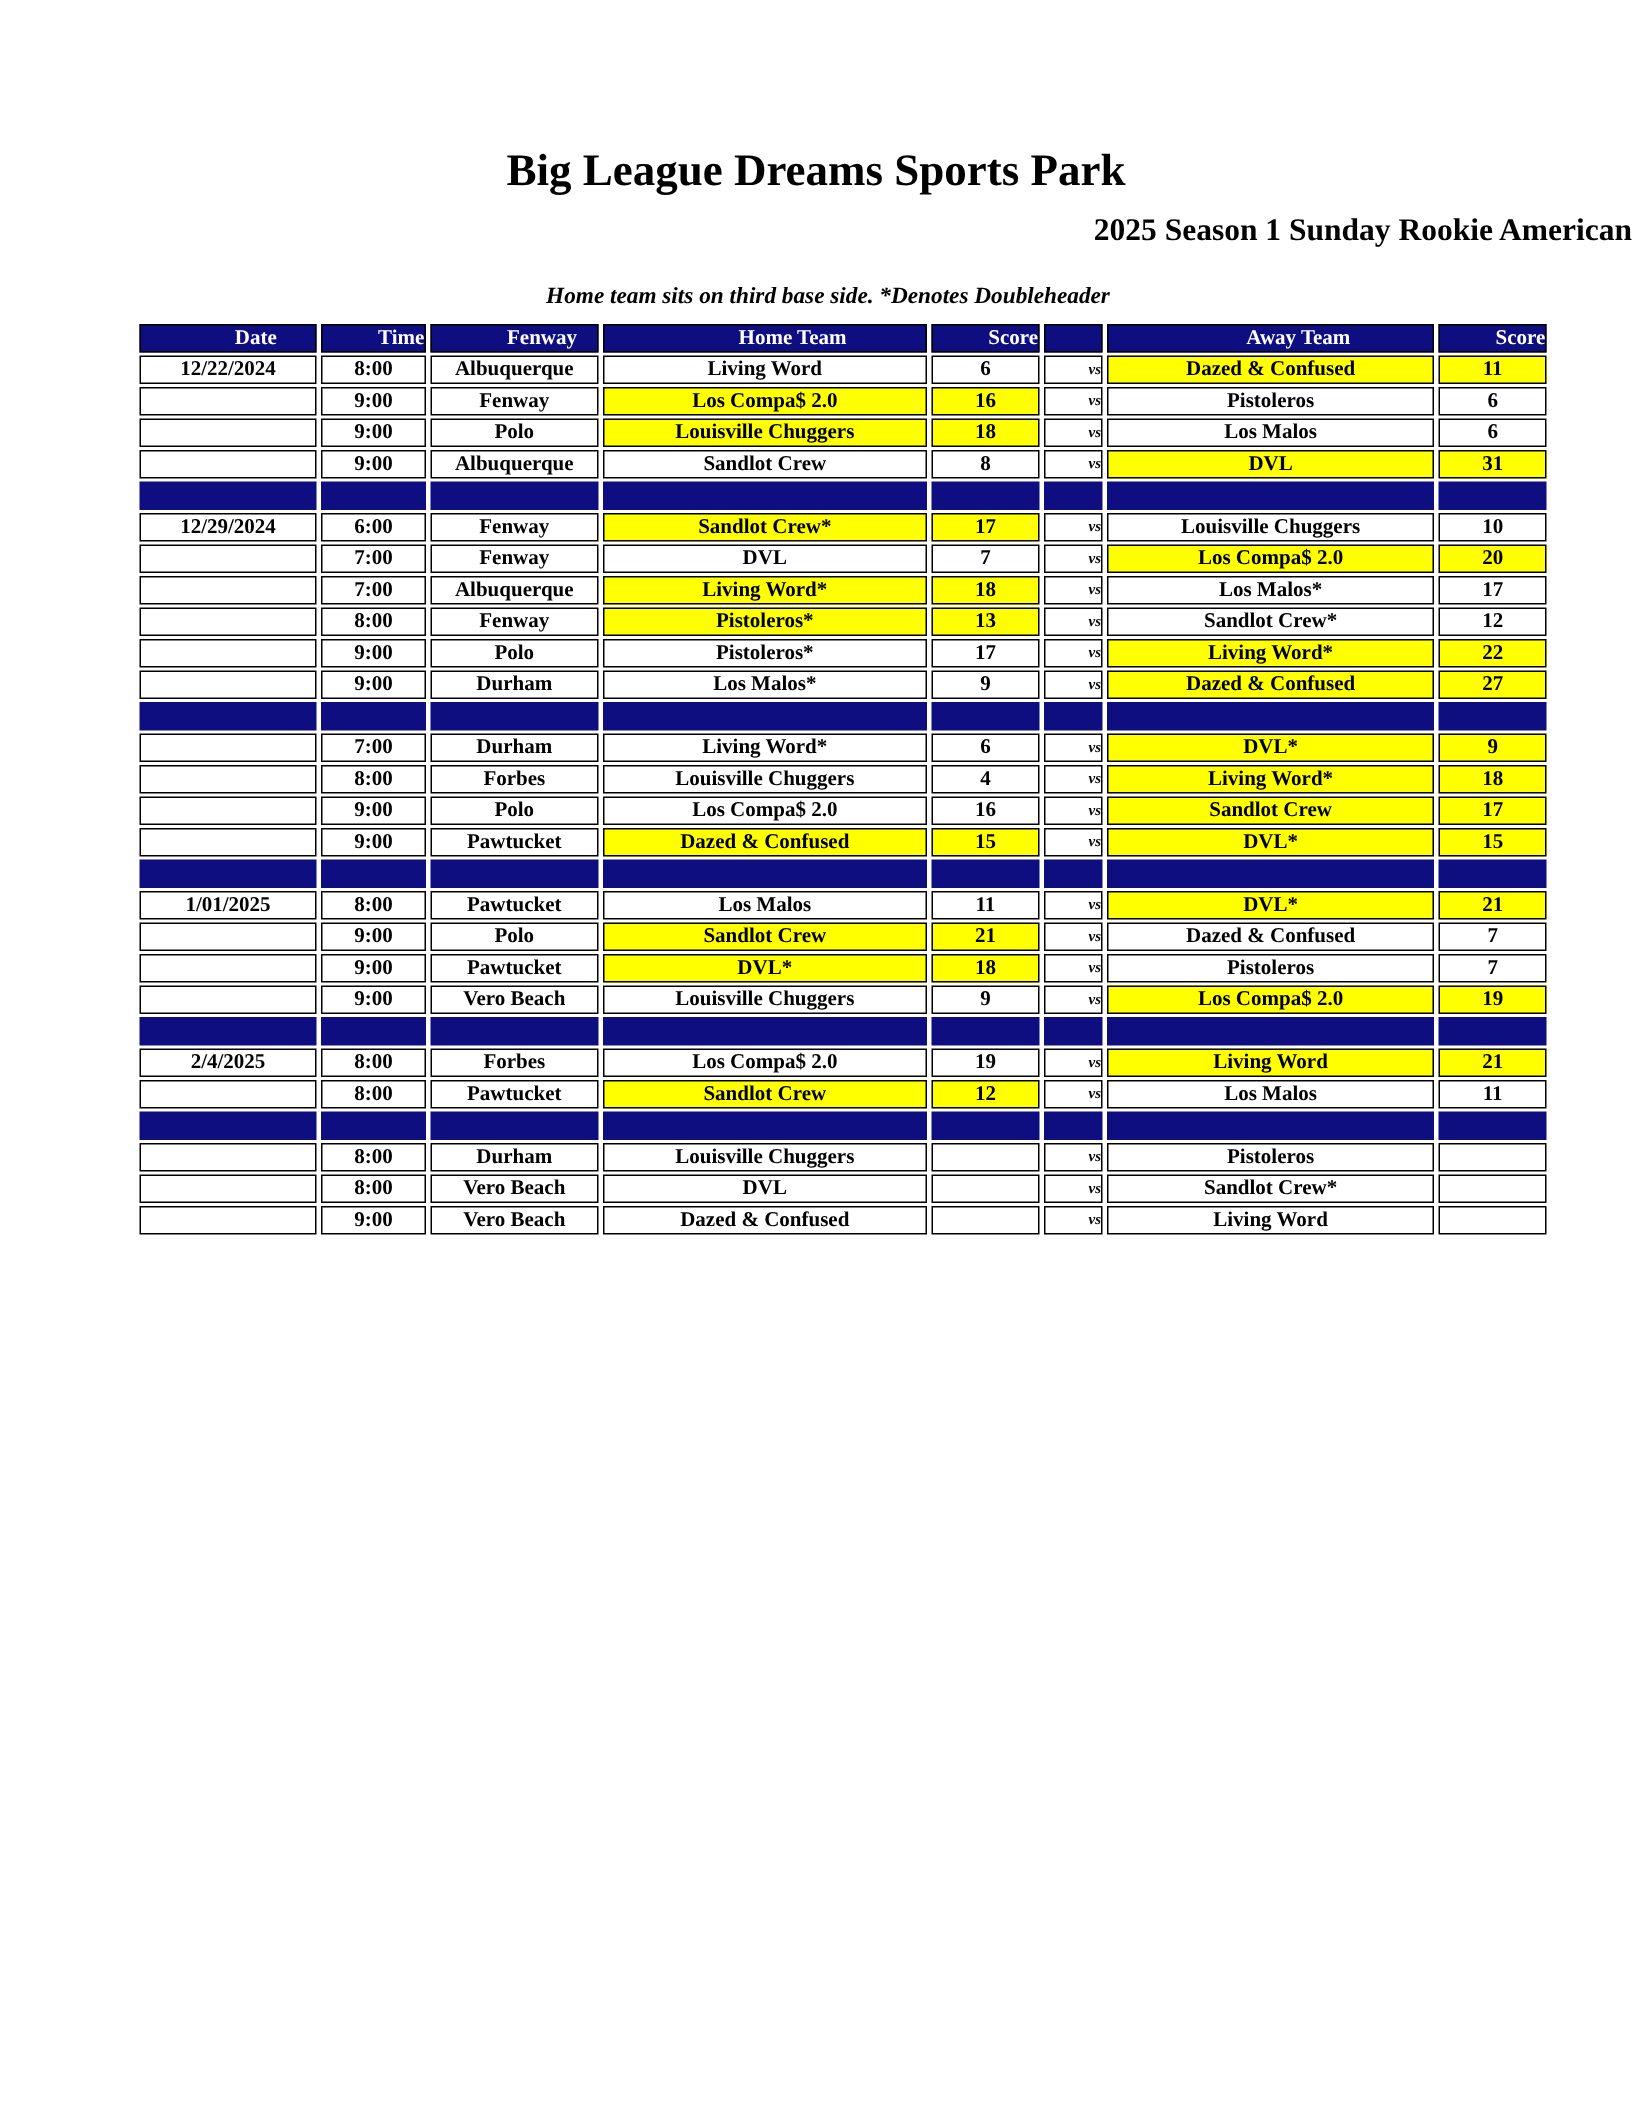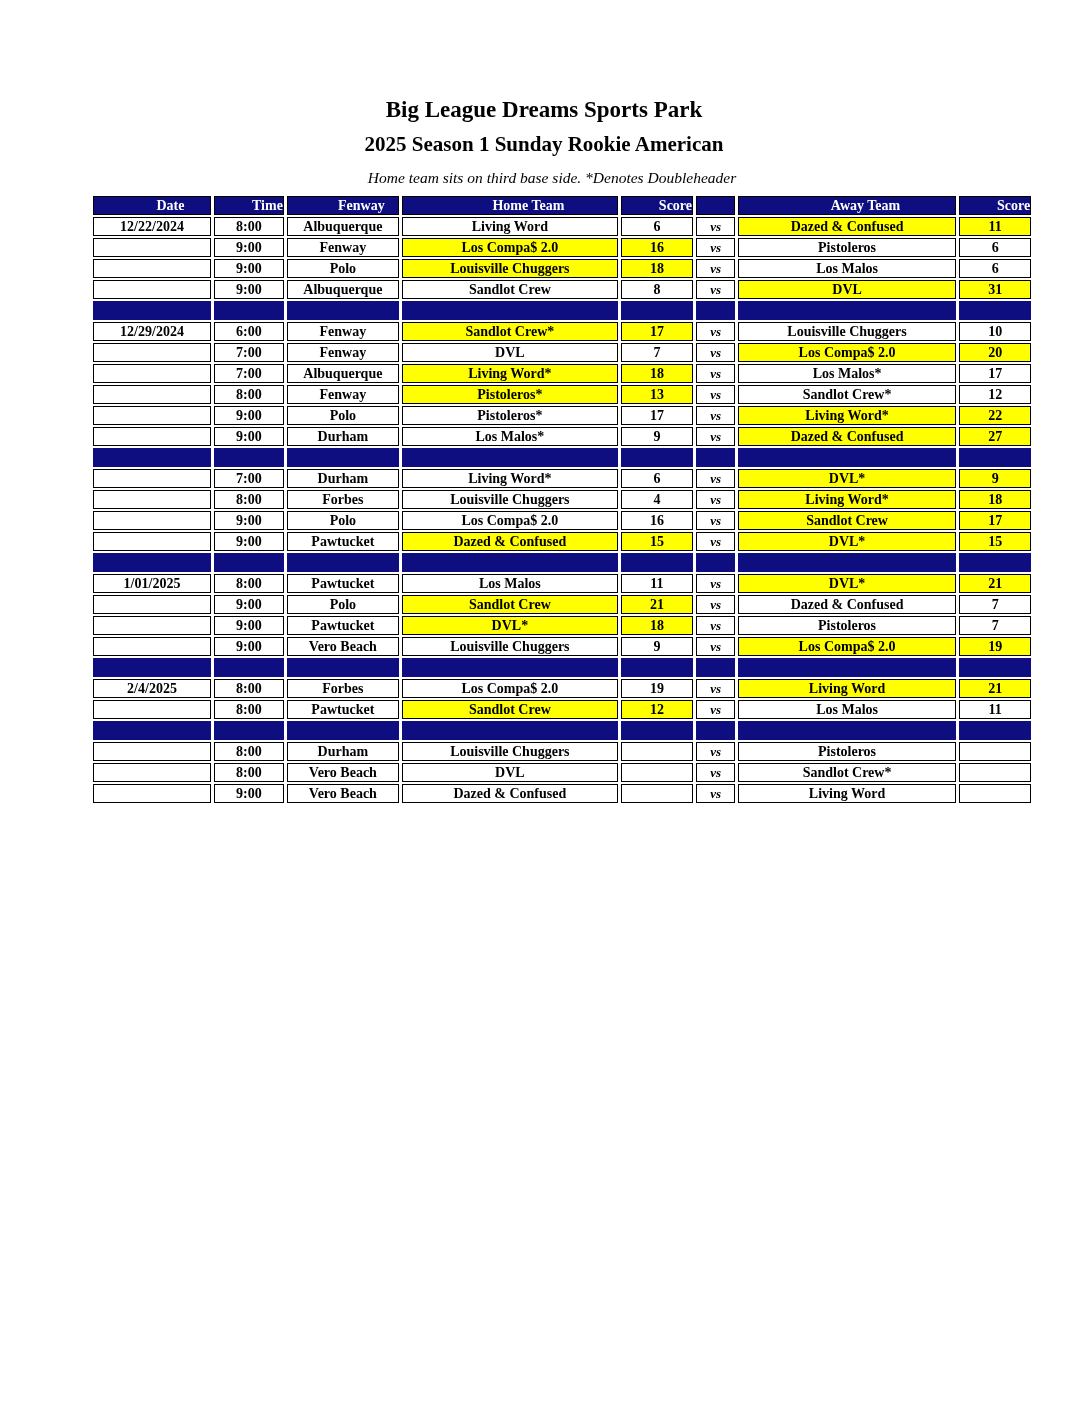--- a/index.html
+++ b/index.html
@@ -8,37 +8,37 @@
     --border:#000000;
     --rowbg:#FFFFFF;
     --headtext:#FFFFFF;
   }
   html,body{margin:0;padding:0;background:#FFFFFF;}
   .page{
     width:1088px;height:1408px;background:#FFFFFF;color:#000;
     font-family:"Liberation Serif",serif;
     box-sizing:border-box;padding-top:97px;overflow:hidden;
   }
-  .title{margin:0;text-align:center;font-size:23px;font-weight:bold;line-height:1.15;}
-  .subtitle{margin:10px 0 0;text-align:center;font-size:21px;font-weight:bold;line-height:1.1;}
-  .note{margin:12px 0 0;text-align:center;font-size:15.5px;font-weight:normal;font-style:italic;line-height:1.15;padding-left:16px;}
+  .title{margin:0;text-align:center;font-size:30px;font-weight:bold;line-height:1.15;}
+  .subtitle{margin:10px 0 0;text-align:right;font-size:21px;font-weight:bold;line-height:1.1;}
+  .note{margin:24px 0 0;text-align:center;font-size:15.5px;font-weight:bold;font-style:italic;line-height:1.15;padding-left:16px;}
   table.schedule{
     margin:8px 0 0 90px;
     border-collapse:separate;border-spacing:3px 2px;table-layout:fixed;
   }
   .schedule th,.schedule td{
     border:1.5px solid var(--border);
     height:17px;line-height:17px;padding:0;
     text-align:center;font-weight:bold;font-size:14px;
     overflow:hidden;white-space:nowrap;
     background:var(--rowbg);background-clip:padding-box;
   }
   .schedule th{background:var(--navy);color:var(--headtext);padding-left:37px;}
   .schedule td.hl{background:var(--hl);}
-  .schedule td.vs{font-style:italic;font-size:13px;}
+  .schedule td.vs{font-style:italic;font-size:10px;text-align:right;}
   .schedule tr.sep td{border-color:transparent;background:var(--navy);}
 </style>
 </head>
 <body>
 
 <div class="page">
   <h1 class="title">Big League Dreams Sports Park</h1>
   <h2 class="subtitle">2025 Season 1 Sunday Rookie American</h2>
   <div class="note">Home team sits on third base side.  *Denotes Doubleheader</div>
 

